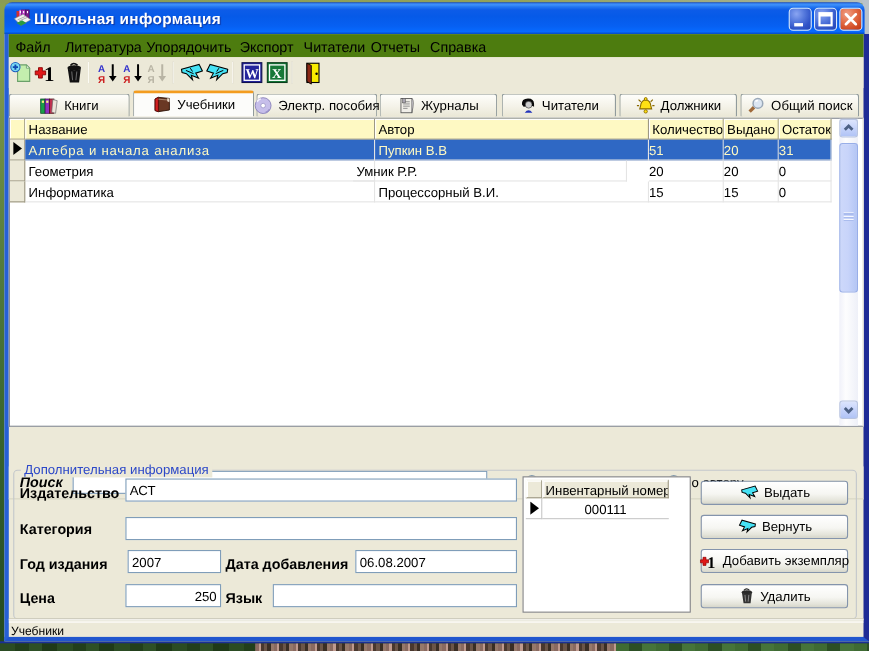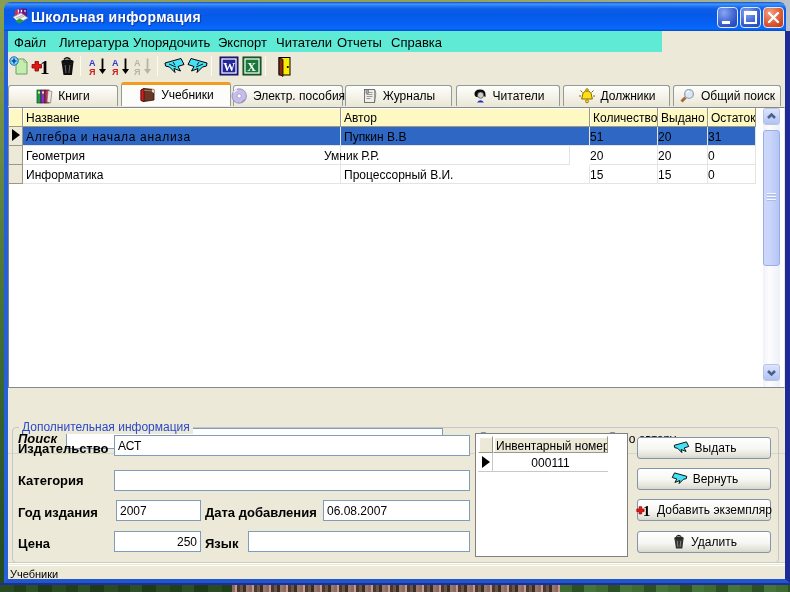--- a/index.html
+++ b/index.html
@@ -14,35 +14,35 @@
 #deskB4{left:560px;top:585px;width:230px;height:7px;background:repeating-linear-gradient(90deg,#3f6b33 0 12px,#2c4f24 12px 24px,#46743a 24px 36px);}
 #tbar{left:4px;top:2px;width:782px;height:29px;border-radius:7px 7px 0 0;
  background:linear-gradient(180deg,#0f41b5 0%,#2e74e8 3%,#3f93fc 8%,#2578f2 14%,#0d5ce8 24%,#065ae8 45%,#0760f2 75%,#076aff 92%,#0657d8 97%,#0548c0 100%);}
 #wbody{left:4px;top:31px;width:786px;height:552px;background:#ece9d8;
  border-left:4px solid #2660d6;border-right:5px solid #1e2b96;border-bottom:4px solid #2156ce;}
 #ttext{left:31px;top:9px;color:#fff;font-size:14px;font-weight:bold;text-shadow:1px 1px 1px #1036a0;letter-spacing:0.3px;}
 .tbtn{top:7px;width:21px;height:21px;border-radius:4px;border:1px solid #dceafa;}
 #bmin{left:717px;background:radial-gradient(circle at 32% 25%,#8aa5f2 0%,#5478dc 38%,#3054c8 70%,#2444b4 100%);}
 #bmax{left:740px;background:radial-gradient(circle at 32% 25%,#8aa5f2 0%,#5478dc 38%,#3054c8 70%,#2444b4 100%);}
 #bclose{left:763px;background:radial-gradient(circle at 32% 25%,#f0a088 0%,#e4714b 38%,#d4502a 68%,#bc3610 100%);}
-#menubar{left:0;top:0;width:654px;height:21px;background:#5eead4;font-size:13px;color:#000;text-align:center;}
+#menubar{left:0;top:0;width:777px;height:21px;background:#4d7c0f;font-size:13px;color:#000;text-align:center;}
 #menubar span{position:absolute;top:4px;}
 #toolbar{left:0;top:21px;width:777px;height:28px;background:#ece9d8;}
 .tsep{top:4px;width:1px;height:20px;background:#b8b5a0;border-right:1px solid #fcfbf4;}
 .ticn{top:4px;}
 #tabstrip{left:0;top:51px;width:777px;height:24px;font-size:12px;}
 .tab{top:3px;height:21px;white-space:nowrap;border:1px solid #919b9c;border-bottom:none;border-radius:3px 3px 0 0;background:linear-gradient(180deg,#fefefb 0%,#f4f2e8 55%,#eae7d6 100%);display:flex;align-items:center;justify-content:center;gap:5px;}
 .tab.act{top:0px;height:24px;background:#fcfcfa;border-top:3px solid #f39c1f;padding-bottom:2px;}
 #grid{left:0px;top:76px;width:777px;height:281px;background:#fff;border:1px solid #828790;border-right:1px solid #e8e6da;}
 .hcell{top:0;height:19px;background:#fef9c3;border-right:1px solid #9d9884;border-bottom:1px solid #9d9884;box-shadow:inset 1px 1px 0 #fff;font-size:12px;padding:3px 0 0 3px;white-space:nowrap;overflow:hidden;}
 .row{height:19px;font-size:12px;}
 .cell{position:absolute;top:0;height:19px;border-right:1px solid #e4e4e4;border-bottom:1px solid #e4e4e4;padding:3px 0 0 3px;white-space:nowrap;overflow:hidden;}
 .ind{background:#ece9d8;border-right:1px solid #9d9884;border-bottom:1px solid #9d9884;}
 .num{text-align:left;padding-left:0;}
-#sel .cell{background:#2f68c4;color:#000000;}
+#sel .cell{background:#2f68c4;color:#fef9c3;}
 #sel .cell.ind{background:#ece9d8;color:#000;border-right:1px solid #9d9884;border-bottom:1px solid #9d9884;}
 #vsb{left:755px;top:77px;width:17px;height:279px;background:linear-gradient(90deg,#f0f1f9,#fdfdfe 35%,#eef0f8);}
 .sbtn{left:0;width:17px;height:17px;border-radius:3px;border:1px solid #b8c4e0;background:linear-gradient(180deg,#dde5fd 0%,#c8d5fb 45%,#b0c3f5 100%);}
 #sthumb{left:0;top:22px;width:17px;height:136px;border-radius:3px;border:1px solid #98aee8;background:linear-gradient(90deg,#cdd8fa 0%,#c8d4fa 45%,#b4c6f4 100%);}
 #grip{left:3px;top:62px;width:9px;height:8px;background:repeating-linear-gradient(180deg,#f6f8fe 0 1px,#aabcee 1px 2px,transparent 2px 3px);}
 #srch{left:0;top:357px;width:777px;height:30px;background:#ece9d8;border-bottom:1px solid #d8d5c4;margin-top:36px;}
 .tbx{background:#fff;border:1px solid #7f9db9;font-size:12px;padding:3px 3px 0 3px;}
 .blab{font-weight:bold;font-size:13px;}
 .radio{width:13px;height:13px;border-radius:50%;border:1px solid #5a7a9a;background:radial-gradient(circle at 35% 30%,#ffffff 0%,#f2f6f8 55%,#cdd8e0 100%);}
 .rdot{left:3px;top:3px;width:5px;height:5px;border-radius:50%;background:#35a035;box-shadow:0 0 1px #1d7a1d;}

